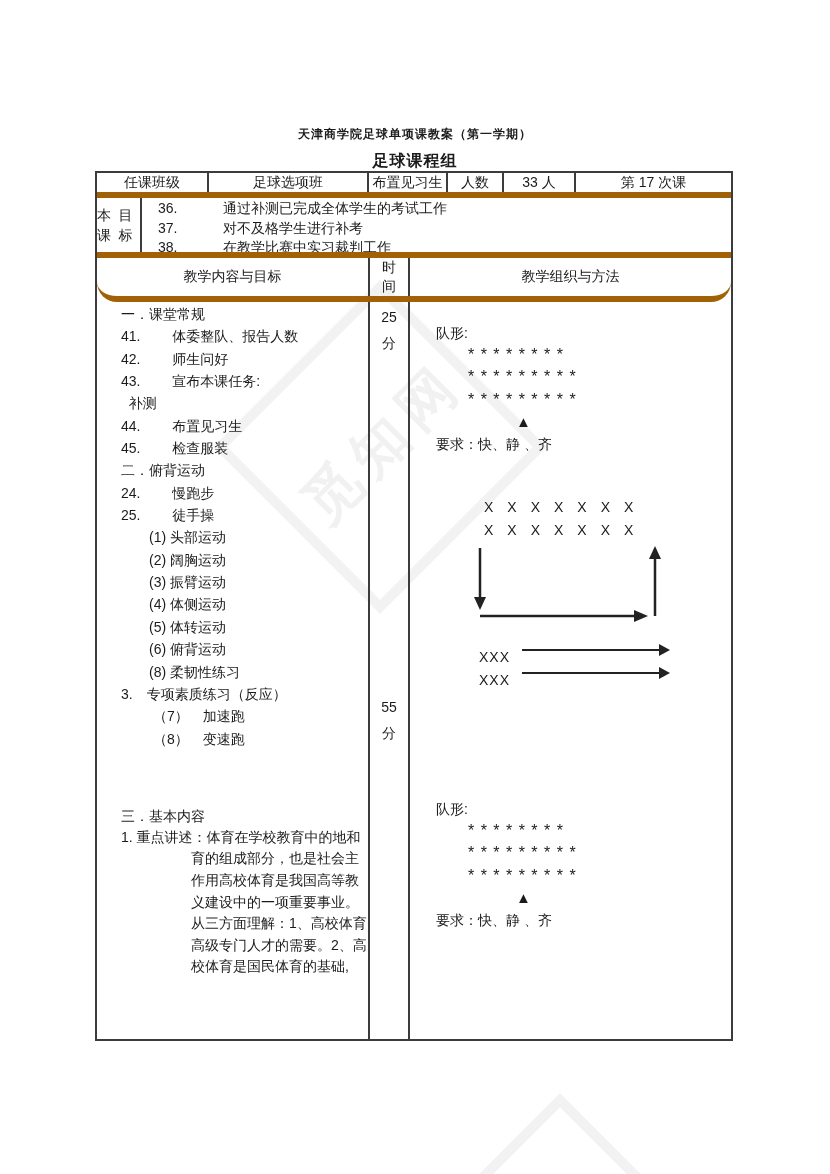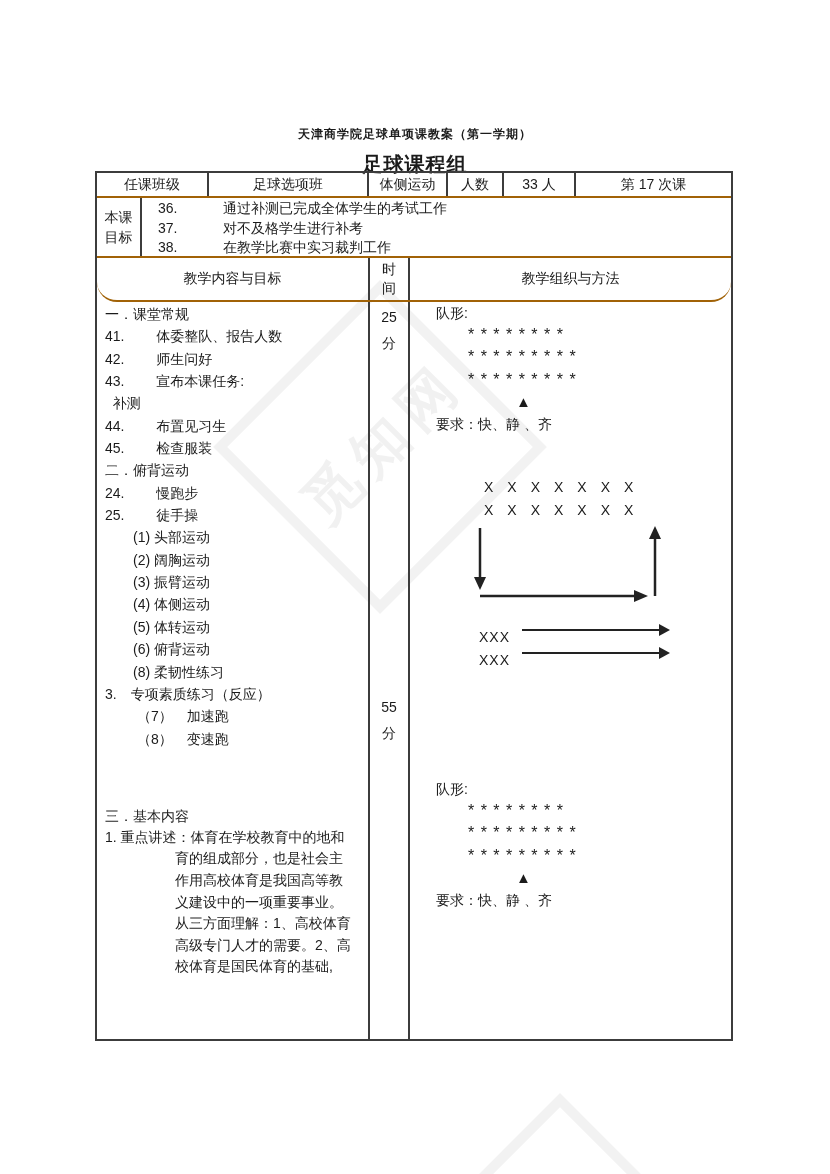--- a/index.html
+++ b/index.html
@@ -11,62 +11,62 @@
   .watermark { position:absolute; width:236px; height:236px; border:10px solid rgba(0,0,0,0.05);
     transform:rotate(-45deg); display:flex; align-items:center; justify-content:center;
     font-size:56px; font-weight:bold; color:rgba(0,0,0,0.055); letter-spacing:10px;
     text-indent:10px; white-space:nowrap; pointer-events:none; }
   .wm-main   { left:262px; top:329px; }
   .wm-bottom { left:442px; top:1142px; }
 
   .title    { position:absolute; left:0; top:126px; width:830px; text-align:center;
               font-size:12px; font-weight:bold; letter-spacing:1px; }
   .subtitle { position:absolute; left:0; top:151px; width:830px; text-align:center;
-              font-size:20px; font-weight:bold; letter-spacing:1px; }
+              font-size:16px; font-weight:bold; letter-spacing:1px; }
 
   
   .lesson-table { position:absolute; left:95px; top:171px; width:638px; height:870px;
     border:2px solid #3c3c3c; display:flex; flex-direction:column; font-size:14px; }
-  .row  { display:flex; border-bottom:2px solid #a16207; }
+  .row  { display:flex; border-bottom:6px solid #a16207; }
   .cell { border-right:2px solid #3c3c3c; overflow:hidden; }
   .row .cell:last-child { border-right:none; }
 
   
   .row1 { height:25px; }
   .row1 .cell { display:flex; align-items:center; justify-content:center; white-space:nowrap; }
   .c-w1 { width:112px; } .c-w2 { width:160px; } .c-w3 { width:79px; }
   .c-w4 { width:56px; }  .c-w5 { width:72px; }  .c-w6 { flex:1; }
 
   
   .row2 { height:60px; }
-  .goals-label { width:45px; display:flex; flex-direction:column; align-items:center;
+  .goals-label { width:45px; display:flex; flex-direction:row; align-items:center;
                  justify-content:center; line-height:20px; }
   .goals-body  { flex:1; padding:1px 0 0 16px; }
   .goal-line   { display:flex; line-height:19.5px; white-space:nowrap; }
   .goal-no     { width:65px; }
 
   
   .row3 { height:44px;border-radius:20px; }
   .h-content { width:273px; display:flex; align-items:center; justify-content:center; }
   .h-time    { width:40px;  display:flex; flex-direction:column; align-items:center;
                justify-content:center; line-height:19px; }
   .h-method  { flex:1; display:flex; align-items:center; justify-content:center; }
 
   
   .row4 { flex:1; border-bottom:none; }
-  .content-cell { width:273px; padding:1px 0 0 8px; }
+  .content-cell { width:273px; padding:1px 0 0 24px; }
   .cline   { line-height:22.35px; white-space:pre; }
   .section3 { margin-top:55px; line-height:22px; white-space:pre; }
   .para .cline { line-height:21.6px; }
 
   .time-cell { width:40px; position:relative; text-align:center; }
   .tblock { position:absolute; left:0; width:100%; line-height:26px; }
   .t1 { top:2px; } .t2 { top:392px; }
 
-  .org-cell { flex:1; position:relative; }
+  .org-cell { flex:1; position:relative;margin-top:20px; }
 
   .formation { position:absolute; left:26px; }
   .f1 { top:0; } .f2 { top:476px; }
   .f-label { line-height:22px; }
   .f-rows  { margin-left:32px; }
   .f-row   { line-height:22.4px; font-size:16px; letter-spacing:1px; white-space:pre; }
   .f-marker{ margin-left:80px; line-height:21.5px; font-size:15px; }
   .f-req   { line-height:22px; white-space:pre; }
 
   .xblock { position:absolute; left:74px; top:174px; }
@@ -94,21 +94,21 @@
   </div>
 
   <div class="title">天津商学院足球单项课教案（第一学期）</div>
   <div class="subtitle">足球课程组</div>
 
   <div class="lesson-table">
 
     <div class="row row1">
       <div class="cell c-w1">任课班级</div>
       <div class="cell c-w2">足球选项班</div>
-      <div class="cell c-w3">体侧运动</div>
+      <div class="cell c-w3">布置见习生</div>
       <div class="cell c-w4">人数</div>
       <div class="cell c-w5">33 人</div>
       <div class="cell c-w6">第 17 次课</div>
     </div>
 
     <div class="row row2">
       <div class="cell goals-label">
         <div>本课</div>
         <div>目标</div>
       </div>

